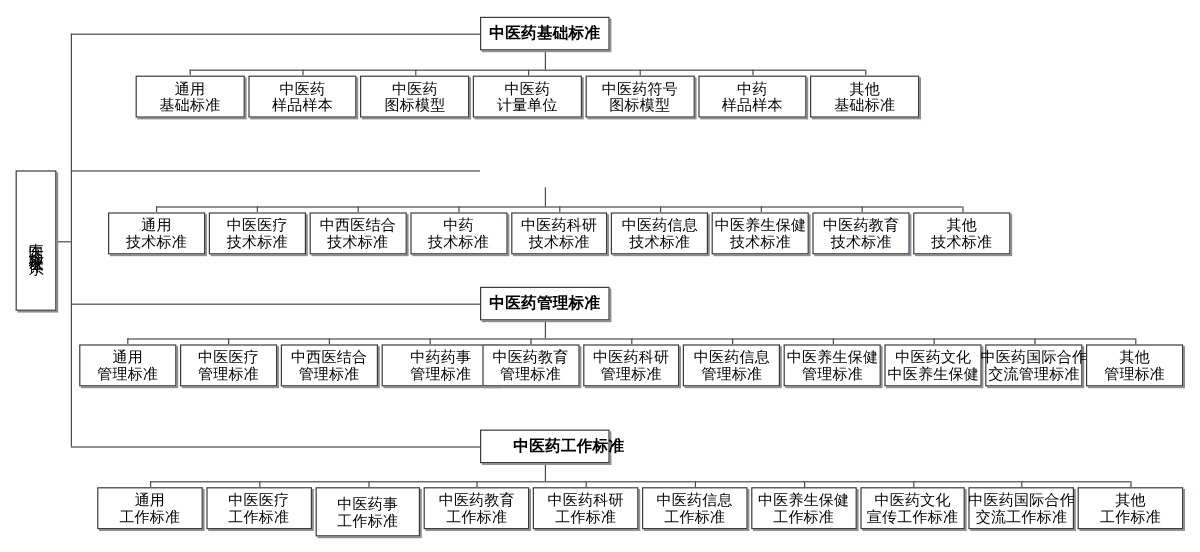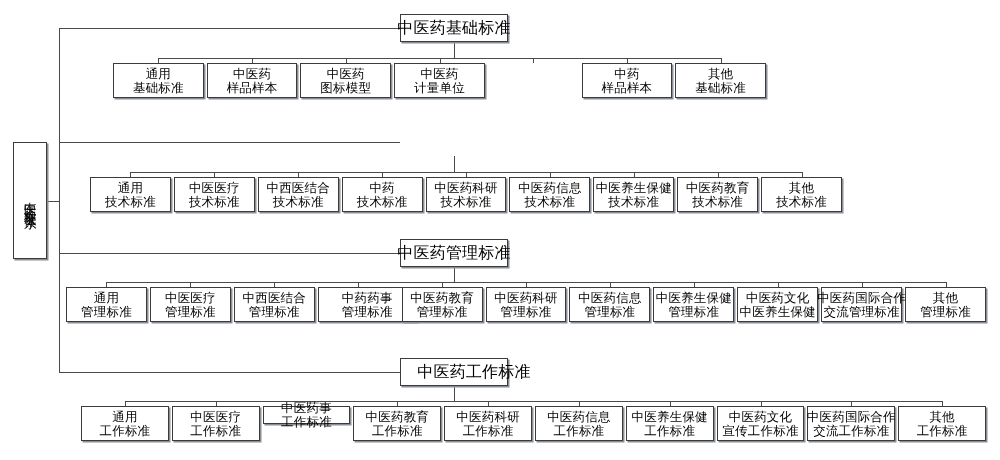--- a/index.html
+++ b/index.html
@@ -31,22 +31,23 @@
     text-align: center;
     line-height: 1.12;
     font-size: 12.5px;
     letter-spacing: 0.2px;
     box-shadow: 1.5px 1.5px 0 0 #8a8f96;
     z-index: 3;
   }
   .node .ln { display: block; white-space: nowrap; }
 
   .node.header {
-    font-size: 16px;
+    font-size: 13px;
     box-shadow: 1.5px 1.5px 0 0 #8a8f96;
+    font-weight: bold;
   }
 
   
   .node.root {
     writing-mode: vertical-rl;
     text-orientation: upright;
     letter-spacing: 2.5px;
     font-size: 12.5px;
     line-height: 1;
     padding: 3px 0;
@@ -94,20 +95,24 @@
     <div class="node child" style="left: 300.429px; top: 63px; width: 90.7143px; height: 35px;">
       <span class="ln">中医药</span>
       <span class="ln">图标模型</span>
     </div>
     <div class="vline" style="left: 345.786px; top: 58px; height: 5px;"></div>
     <div class="node child" style="left: 394.143px; top: 63px; width: 90.7143px; height: 35px;">
       <span class="ln">中医药</span>
       <span class="ln">计量单位</span>
     </div>
     <div class="vline" style="left: 439.5px; top: 58px; height: 5px;"></div>
+    <div class="node child" style="left: 487.857px; top: 63px; width: 90.7143px; height: 35px;">
+      <span class="ln">中医药符号</span>
+      <span class="ln">图标模型</span>
+    </div>
     <div class="vline" style="left: 533.214px; top: 58px; height: 5px;"></div>
     <div class="node child" style="left: 581.571px; top: 63px; width: 90.7143px; height: 35px;">
       <span class="ln">中药</span>
       <span class="ln">样品样本</span>
     </div>
     <div class="vline" style="left: 626.929px; top: 58px; height: 5px;"></div>
     <div class="node child" style="left: 675.286px; top: 63px; width: 90.7143px; height: 35px;">
       <span class="ln">其他</span>
       <span class="ln">基础标准</span>
     </div>
@@ -230,21 +235,21 @@
     <div class="node child" style="left: 81px; top: 406px; width: 87.8px; height: 35px;">
       <span class="ln">通用</span>
       <span class="ln">工作标准</span>
     </div>
     <div class="vline" style="left: 124.9px; top: 401px; height: 5px;"></div>
     <div class="node child" style="left: 171.8px; top: 406px; width: 87.8px; height: 35px;">
       <span class="ln">中医医疗</span>
       <span class="ln">工作标准</span>
     </div>
     <div class="vline" style="left: 215.7px; top: 401px; height: 5px;"></div>
-    <div class="node child" style="left: 262.6px; top: 406px; width: 87.8px; height: 18px;">
+    <div class="node child" style="left: 262.6px; top: 406px; width: 87.8px; height: 41px;">
       <span class="ln">中医药事</span>
       <span class="ln">工作标准</span>
     </div>
     <div class="vline" style="left: 306.5px; top: 401px; height: 5px;"></div>
     <div class="node child" style="left: 353.4px; top: 406px; width: 87.8px; height: 35px;">
       <span class="ln">中医药教育</span>
       <span class="ln">工作标准</span>
     </div>
     <div class="vline" style="left: 397.3px; top: 401px; height: 5px;"></div>
     <div class="node child" style="left: 444.2px; top: 406px; width: 87.8px; height: 35px;">

